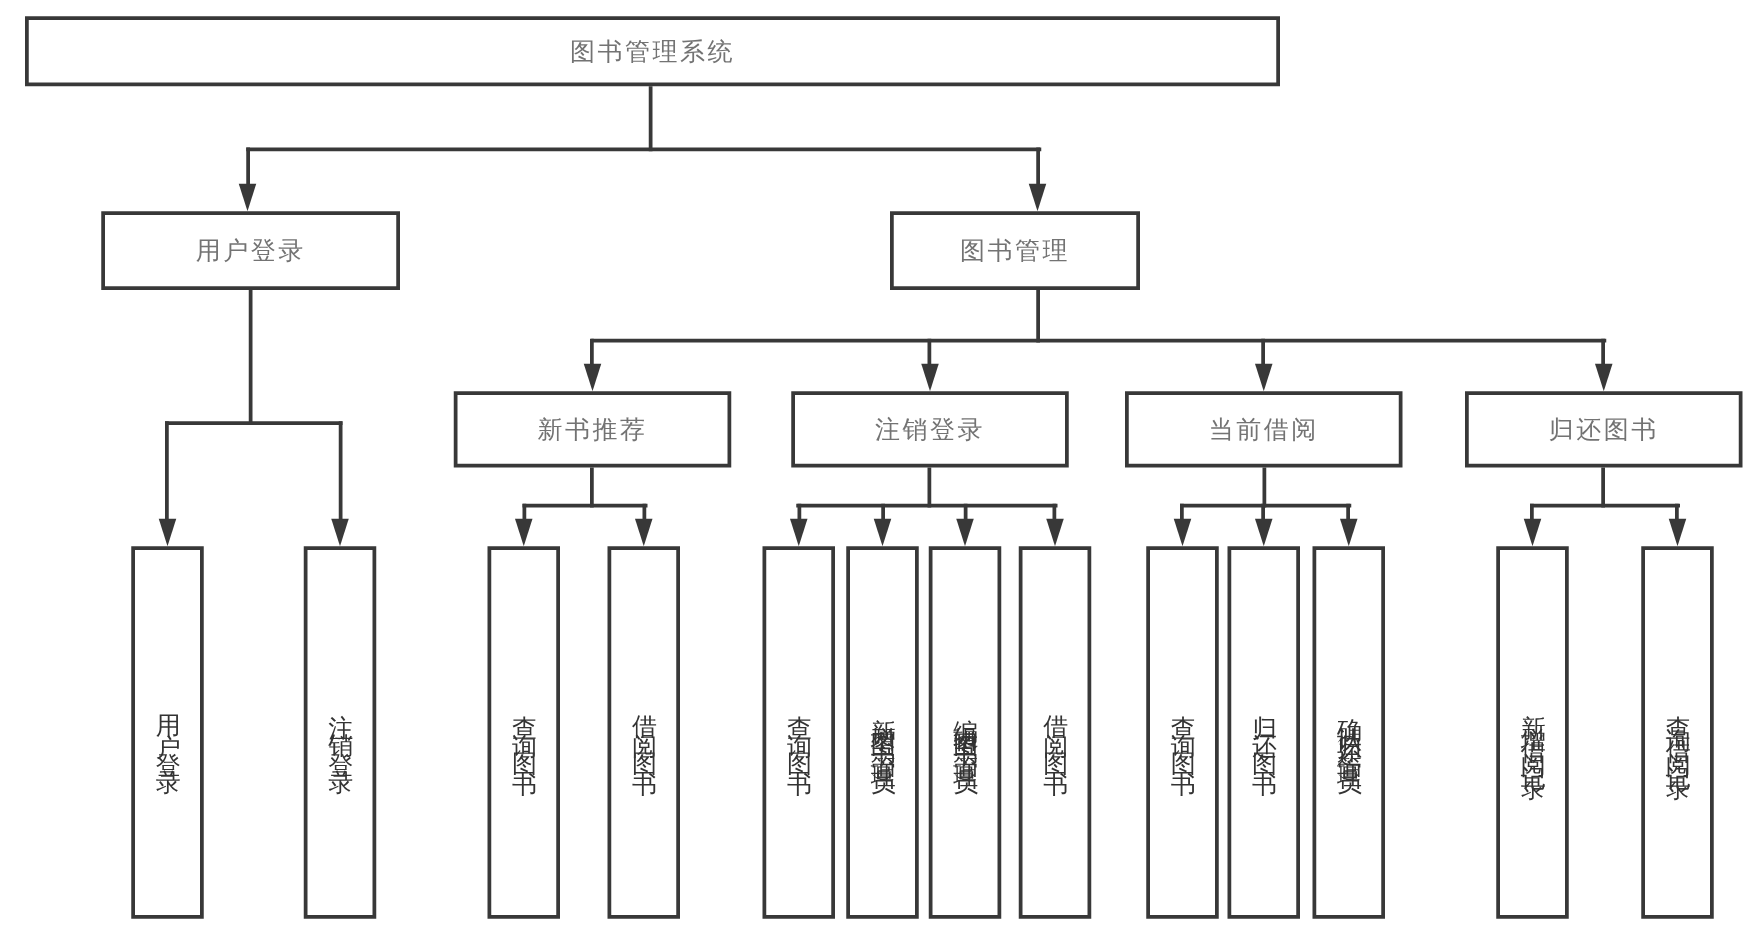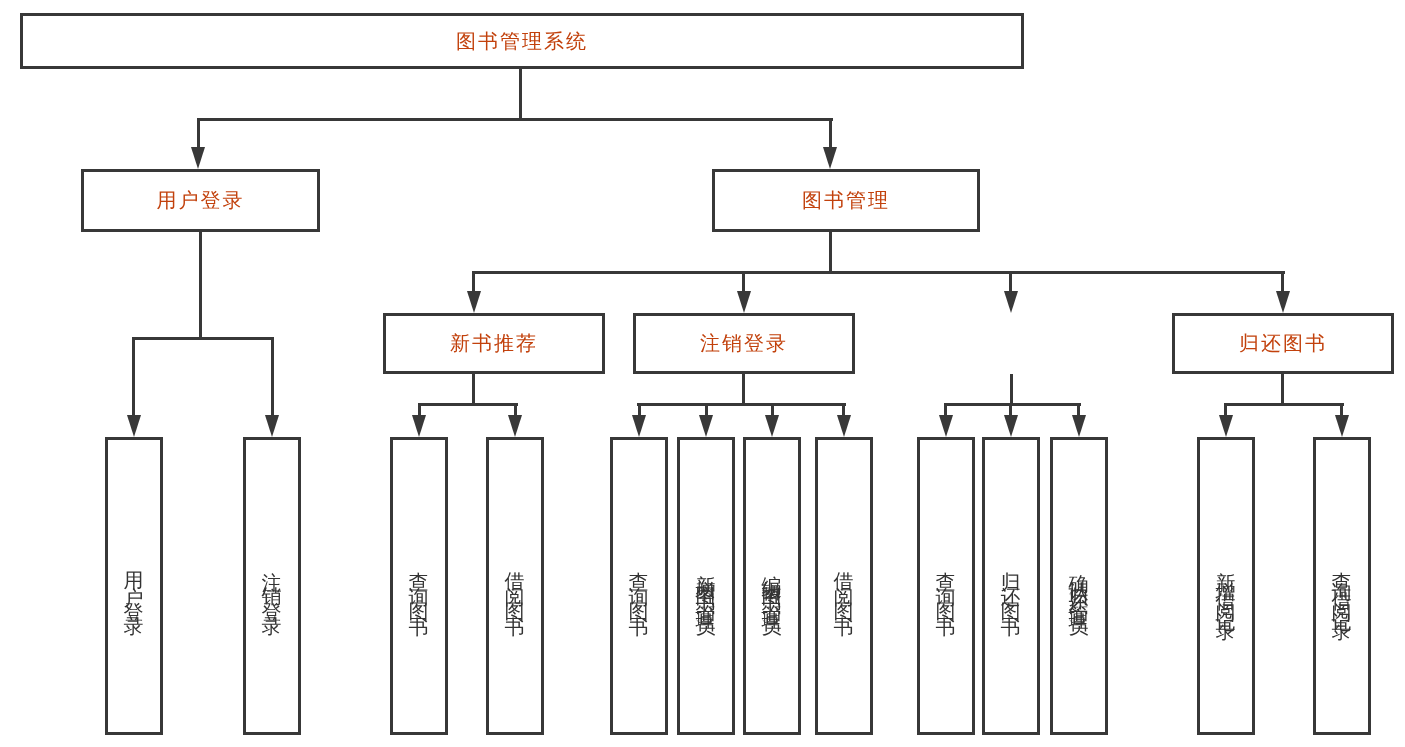--- a/index.html
+++ b/index.html
@@ -6,21 +6,21 @@
   .canvas {
     position:relative; width:1405px; height:747px;
     background:#ffffff; overflow:hidden;
     font-family:"Liberation Sans", sans-serif;
     color:#333333;
   }
   .box {
     position:absolute; box-sizing:border-box;
     border:3px solid #383838; background:#ffffff;
     display:flex; align-items:center; justify-content:center;
-    font-size:20px; letter-spacing:2px; color:#c2410c;
+    font-size:20px; letter-spacing:2px; color:#737373;
   }
   .leaf {
     position:absolute; box-sizing:border-box;
     border:3px solid #383838; background:#ffffff;
     width:58px; height:298px; top:437px;
     display:flex; align-items:center; justify-content:center;
     font-size:20px; color:#333333;
   }
   .vtext {
     writing-mode:vertical-rl; text-orientation:mixed;
@@ -45,32 +45,35 @@
 <div class="canvas">
 
   <div class="box" style="left:20px; top:13px; width:1004px; height:56px;">
     <span>图书管理系统</span>
   </div>
 
   <div class="box" style="left:81px; top:169px; width:239px; height:63px;">
     <span>用户登录</span>
   </div>
 
-  <div class="box" style="left:712px; top:169px; width:268px; height:63px;">
+  <div class="box" style="left:712px; top:169px; width:200px; height:63px;">
     <span>图书管理</span>
   </div>
 
-  <div class="box" style="left:363px; top:313px; width:222px; height:61px;margin-left:20px;">
+  <div class="box" style="left:363px; top:313px; width:222px; height:61px;">
     <span>新书推荐</span>
   </div>
 
   <div class="box" style="left:633px; top:313px; width:222px; height:61px;">
     <span>注销登录</span>
   </div>
 
+  <div class="box" style="left:900px; top:313px; width:222px; height:61px;">
+    <span>当前借阅</span>
+  </div>
 
   <div class="box" style="left:1172px; top:313px; width:222px; height:61px;">
     <span>归还图书</span>
   </div>
 
   <div class="leaf" style="left:105px;">
     <span class="vtext" style="letter-spacing: 15px;">用户登录</span>
   </div>
   <div class="leaf" style="left:243px;">
     <span class="vtext" style="letter-spacing: 15px;">注销登录</span>

